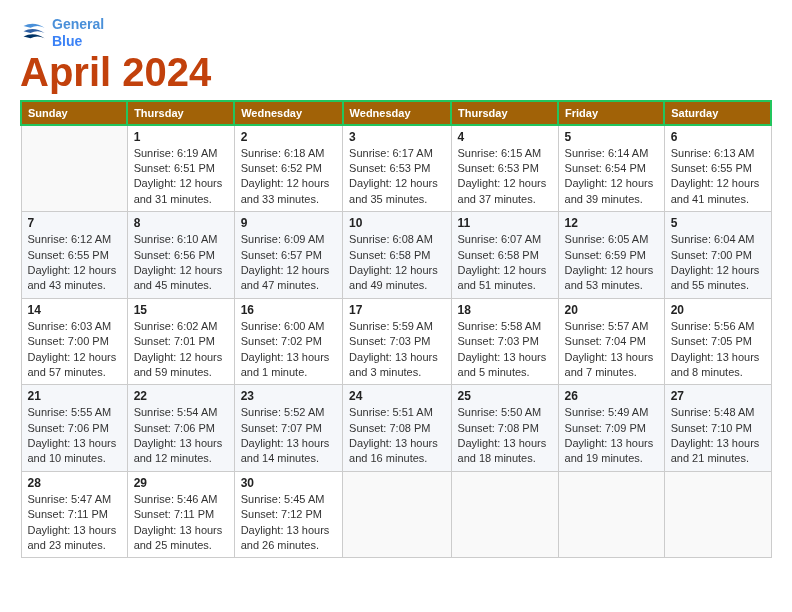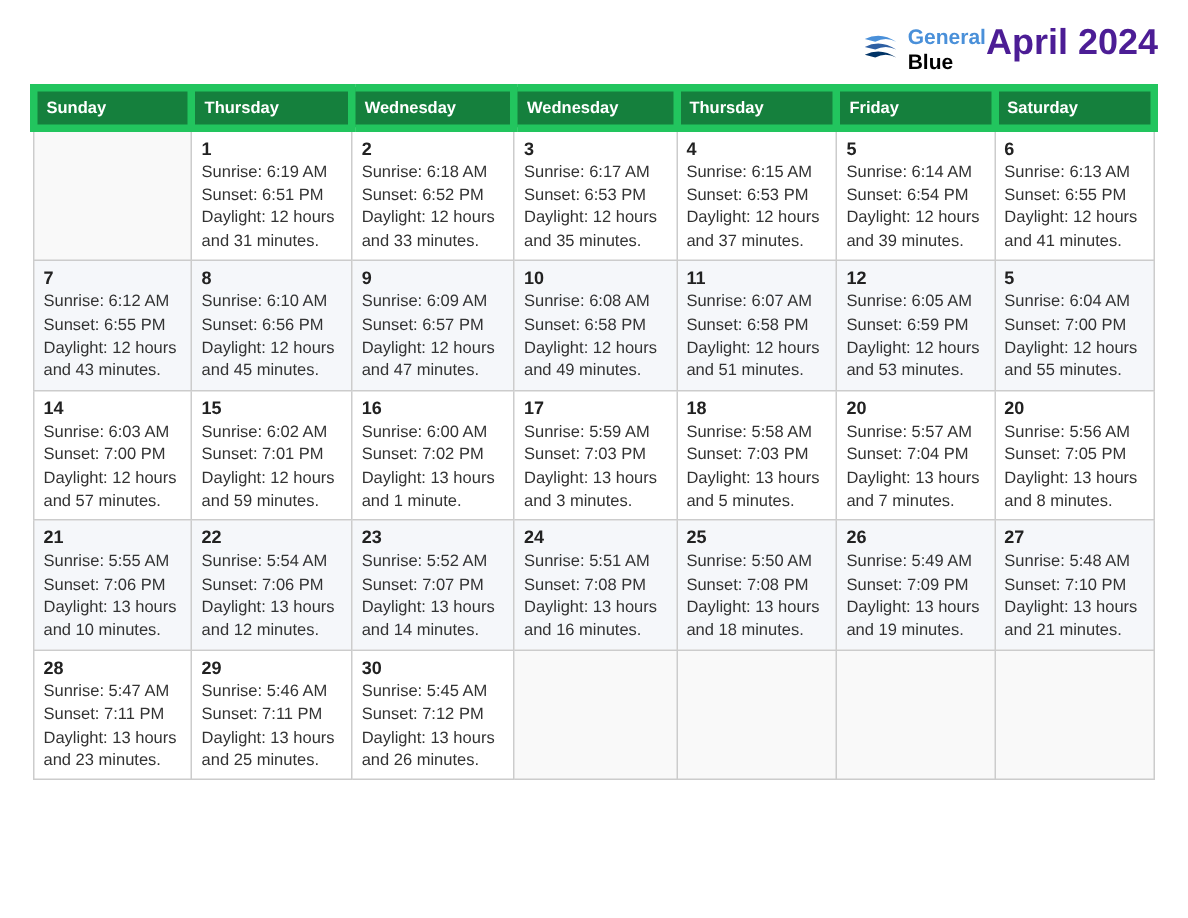--- a/index.html
+++ b/index.html
@@ -10,22 +10,23 @@
       height: 612px;
       overflow: hidden;
     }
     .page {
       width: 792px;
       padding: 16px 20px 10px 20px;
     }
     .header-row {
       display: flex;
       align-items: flex-start;
-      justify-content: flex-end;
+      justify-content: space-between;
       margin-bottom: 6px;
+      flex-direction: column;
     }
     .logo {
       display: flex;
       align-items: center;
       gap: 4px;
     }
     .logo-text {
       font-size: 14px;
       font-weight: bold;
       color: #003366;
@@ -35,43 +36,43 @@
       color: #4a90d9;
     }
     .logo-icon {
       width: 28px;
       height: 28px;
     }
     .title-block {
       text-align: right;
     }
     .month-title {
-      font-size: 24px;
-      font-weight: bold;
-      color: #4c1d95;
+      font-size: 40px;
+      font-weight: bold;
+      color: #c2410c;
       line-height: 1.1;
     }
     .location-title {
       font-size: 14px;
       color: #444;
       margin-top: 2px;
     }
     .calendar {
       width: 100%;
       border-collapse: collapse;
       font-size: 10px;
     }
     .calendar th {
-      background-color: #15803d;
+      background-color: #a16207;
       color: #fff;
       text-align: left;
       padding: 5px 6px;
       font-size: 11px;
       font-weight: bold;
-      border: 5px solid #22c55e;
+      border: 2px solid #22c55e;
     }
     .calendar td {
       border: 1px solid #ccc;
       vertical-align: top;
       padding: 4px 6px;
       width: 113px;
       height: 80px;
       background: #fff;
     }
     .calendar tr:nth-child(even) td {
@@ -100,21 +101,21 @@
   <div class="header-row">
     <div class="logo">
       <svg class="logo-icon" viewBox="0 0 32 32">
         <rect x="0" y="0" width="32" height="32" fill="white"></rect>
         <path d="M4 8 Q16 2 28 10 Q20 6 12 10 Z" fill="#4a90d9"></path>
         <path d="M4 14 Q16 8 28 16 Q20 12 12 16 Z" fill="#2e5fa3"></path>
         <path d="M4 20 Q16 14 28 22 Q20 18 12 22 Z" fill="#003366"></path>
       </svg>
       <div class="logo-text">
         <div><span>General</span></div>
-        <div><span style="color:#000000">Blue</span></div>
+        <div><span style="color:#3b82f6">Blue</span></div>
       </div>
     </div>
     <div class="title-block">
       <div class="month-title">April 2024</div>
     </div>
   </div>
 
   <table class="calendar">
     <thead>
       <tr>

